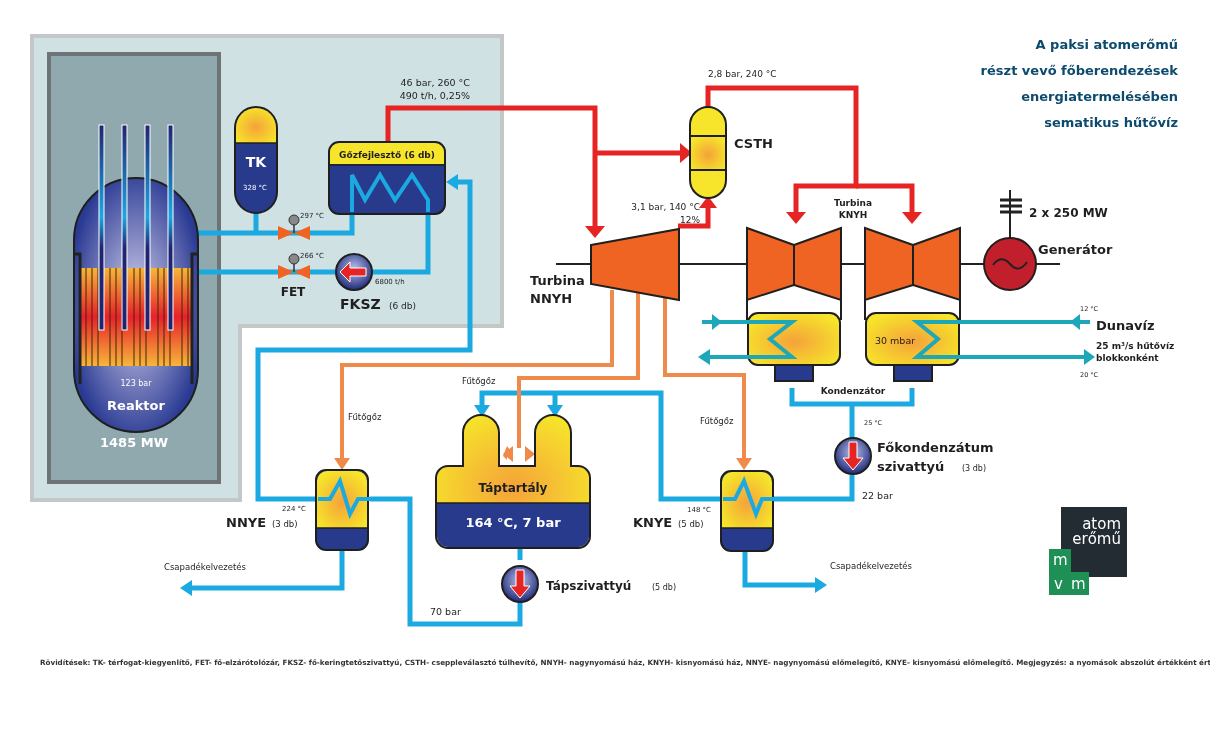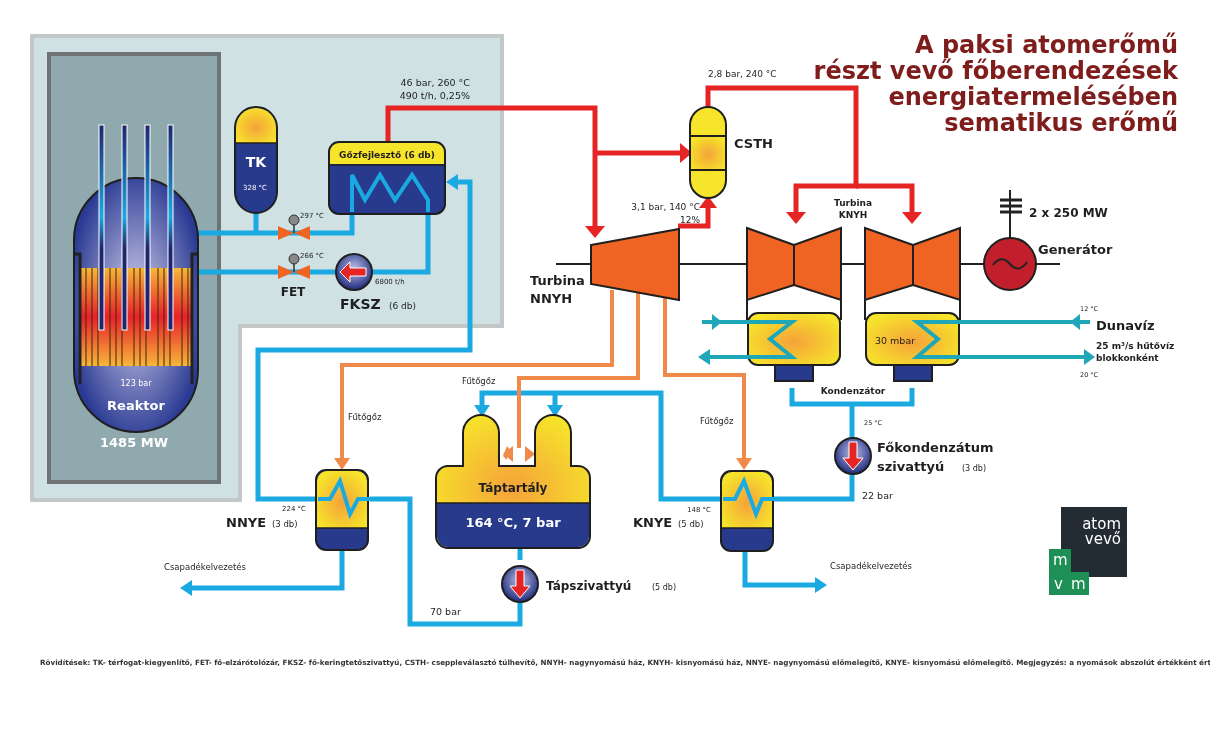--- a/index.html
+++ b/index.html
@@ -1,21 +1,21 @@
 <!DOCTYPE html>
 <html><head>
 <meta charset="utf-8">
 <style>
   html,body{margin:0;padding:0;background:#fff;}
   body{width:1210px;height:736px;position:relative;overflow:hidden;font-family:"DejaVu Sans","Liberation Sans",sans-serif;color:#1a1a1a;}
   svg#diagram{position:absolute;left:0;top:0;}
   .t{font-family:"DejaVu Sans","Liberation Sans",sans-serif;fill:#1f1f1f;}
   .b{font-weight:bold;}
   .w{fill:#fff;}
-  #title{position:absolute;right:32px;top:32px;text-align:right;font-weight:bold;font-size:24px;line-height:26px;color:#7f1d1d;font-family:"DejaVu Sans","Liberation Sans",sans-serif;}
+  #title{position:absolute;right:32px;top:32px;text-align:right;font-weight:bold;font-size:13px;line-height:26px;color:#0c4a6e;font-family:"DejaVu Sans","Liberation Sans",sans-serif;}
   #footnote{position:absolute;left:40px;top:658px;font-size:7.2px;font-weight:bold;color:#333;white-space:nowrap;font-family:"DejaVu Sans","Liberation Sans",sans-serif;}
   #logo{position:absolute;left:1049px;top:507px;width:78px;height:88px;}
   #logo .dark{position:absolute;left:12px;top:0;width:66px;height:70px;background:#232b33;}
   #logo .dark span{position:absolute;right:6px;color:#fff;font-size:15px;line-height:15px;font-family:"DejaVu Sans","Liberation Sans",sans-serif;}
   #logo .g1{position:absolute;left:0;top:42px;width:22px;height:46px;background:#1e8f55;}
   #logo .g2{position:absolute;left:22px;top:65px;width:18px;height:23px;background:#1e8f55;}
   #logo .lt{position:absolute;color:#fff;font-size:15px;font-family:"DejaVu Sans","Liberation Sans",sans-serif;}
 </style>
 </head>
 <body>
@@ -297,27 +297,27 @@
   <text class="t b" x="633" y="527" font-size="13">KNYE</text>
   <text class="t" x="678" y="527" font-size="8.5">(5 db)</text>
   <text class="t" x="700" y="424" font-size="8.5">Fűtőgőz</text>
   <text class="t" x="830" y="569" font-size="8.5">Csapadékelvezetés</text>
 </svg>
 
 <div id="title">
   <div>A paksi atomerőmű</div>
   <div>részt vevő főberendezések</div>
   <div>energiatermelésében</div>
-  <div>sematikus erőmű</div>
+  <div>sematikus hűtővíz</div>
 </div>
 
 <div id="logo">
   <div class="dark">
     <span style="top:10px">atom</span>
-    <span style="top:25px">vevő</span>
+    <span style="top:25px">erőmű</span>
   </div>
   <div class="g1"></div>
   <div class="g2"></div>
   <span class="lt" style="left:4px;top:44px">m</span>
   <span class="lt" style="left:5px;top:68px">v</span>
   <span class="lt" style="left:22px;top:68px">m</span>
 </div>
 
 <div id="footnote">Rövidítések: TK- térfogat-kiegyenlítő, FET- fő-elzárótolózár, FKSZ- fő-keringtetőszivattyú, CSTH- cseppleválasztó túlhevítő,  NNYH- nagynyomású ház, KNYH- kisnyomású ház, NNYE- nagynyomású előmelegítő, KNYE- kisnyomású előmelegítő. Megjegyzés: a nyomások abszolút értékként értendők.</div>
 

